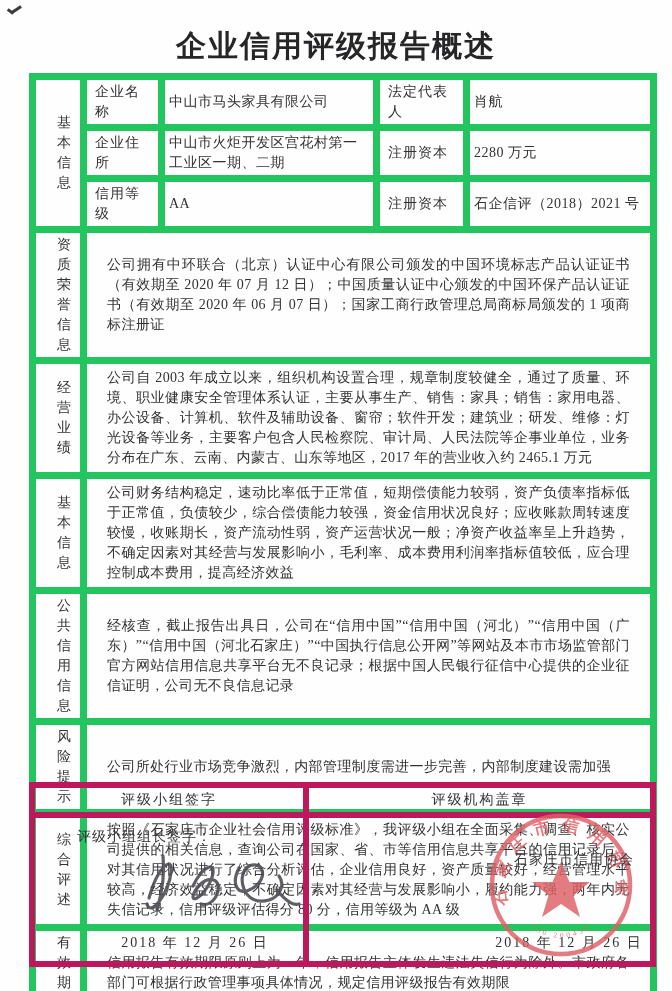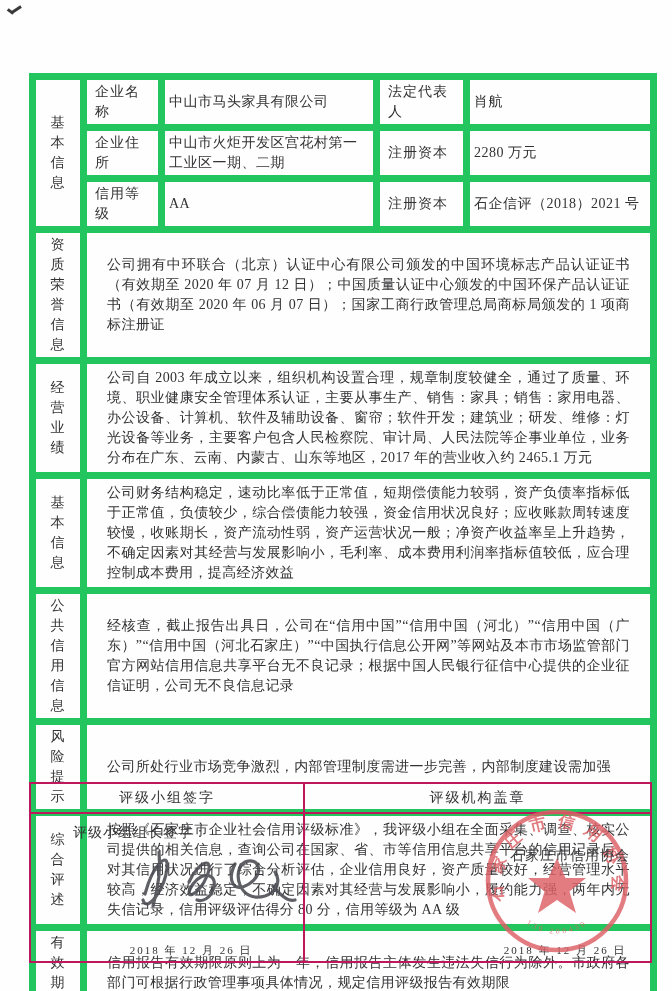--- a/index.html
+++ b/index.html
@@ -13,48 +13,49 @@
   .scan-mark:after { content:""; position:absolute; left:5px; top:3px; width:11px; height:3px;
     background:#3a3a3a; transform:rotate(-34deg); }
 
   .doc-title { position:absolute; top:26px; left:0; width:672px; text-align:center;
     font-size:30px; font-weight:bold; letter-spacing:2px; color:#262628; }
 
   table.main { position:absolute; top:73px; left:29px; width:621px;
     border-collapse:collapse; table-layout:fixed; }
   table.main td { border:7px solid #22c55e; vertical-align:middle;
     font-size:14px; line-height:20px; color:#323234; }
-  td.seclabel { text-align:center; padding:2px 8px; letter-spacing:1px; }
+  td.seclabel { text-align:right; padding:2px 8px; letter-spacing:1px; }
   td.field { padding:2px 4px 2px 8px; letter-spacing:1px; }
   td.val { padding:2px 4px; letter-spacing:0.5px; }
   td.content { padding:4px 20px; text-align:justify; letter-spacing:0.4px; vertical-align:middle; }
 
   table.sig { position:absolute; top:782px; left:29px; width:621px;
     border-collapse:collapse; table-layout:fixed; }
-  table.sig td { border:2px solid #be185d; font-size:14px; color:#323234; }
+  table.sig td { border:6px solid #be185d; font-size:14px; color:#323234; }
   .sig-head { height:30px; text-align:center; letter-spacing:2px; vertical-align:middle; }
   .sig-body { height:149px; vertical-align:top; position:relative; }
 
   .leader-label { position:absolute; left:10px; top:10px; font-size:14px; letter-spacing:1px;margin-left:32px; }
   .sign-svg { position:absolute; left:92px; top:16px; }
-  .date { position:absolute; bottom:3px; font-size:11px; letter-spacing:2px; }
+  .date { position:absolute; bottom:9px; font-size:14px; letter-spacing:2px; }
   .date.left { left:55px; width:210px; text-align:center; }
   .date.right { left:140px; width:240px; text-align:center; }
 
   .org-print { position:absolute; left:205px; top:33px; font-size:14px;
     letter-spacing:1px; color:#3a3a3c; white-space:nowrap; z-index:3; }
   .stamp { position:absolute; left:176px; top:-9px; z-index:2; opacity:0.82; }
 </style>
 </head>
 <body>
 
 <div class="page">
 
   <div class="scan-mark"></div>
 
+  <div class="doc-title">企业信用评级报告概述</div>
 
   <table class="main">
     <colgroup>
       <col style="width:51px">
         <col style="width:78px">
         <col style="width:215px">
       <col style="width:90px">
         <col style="width:187px">
     </colgroup>
     <tbody>

